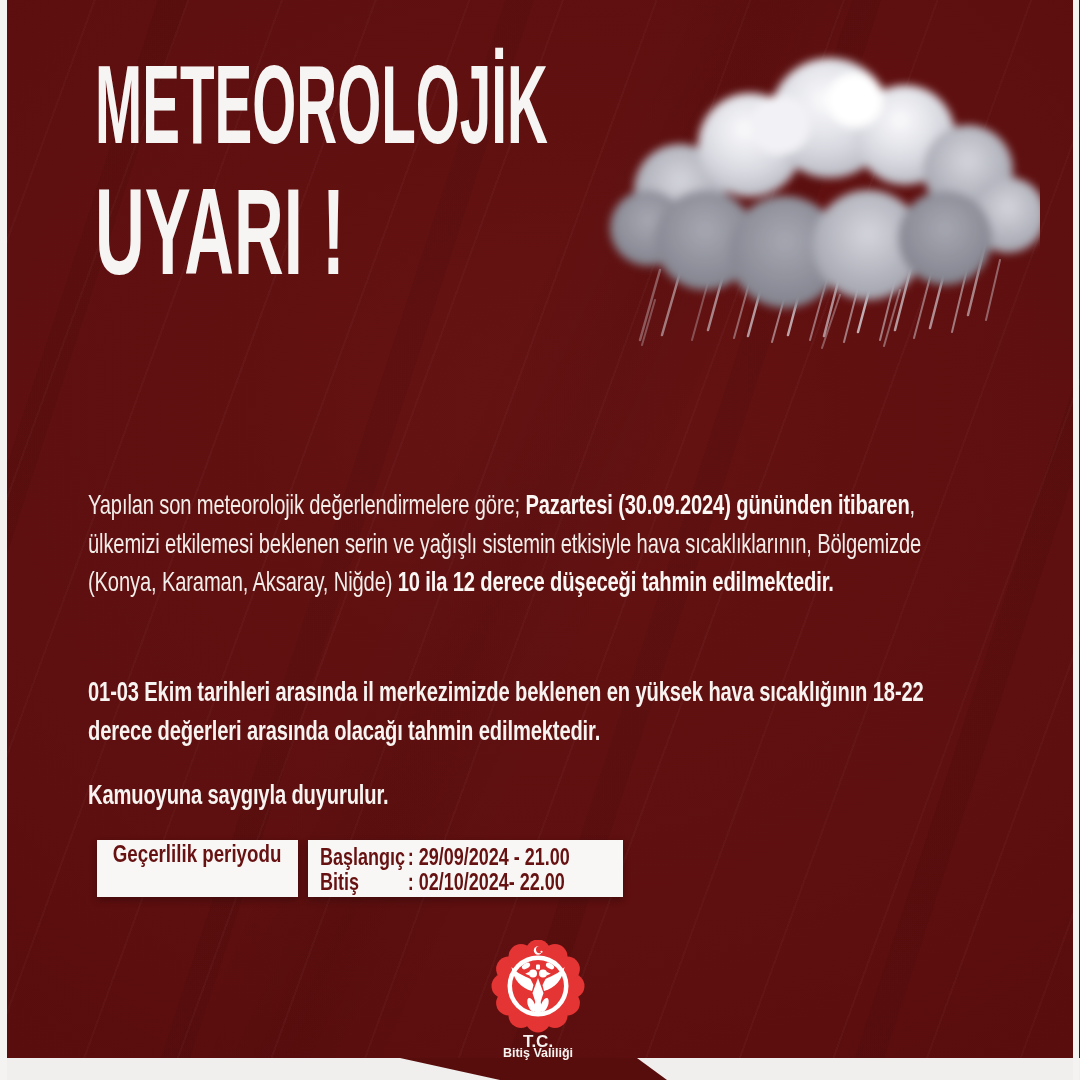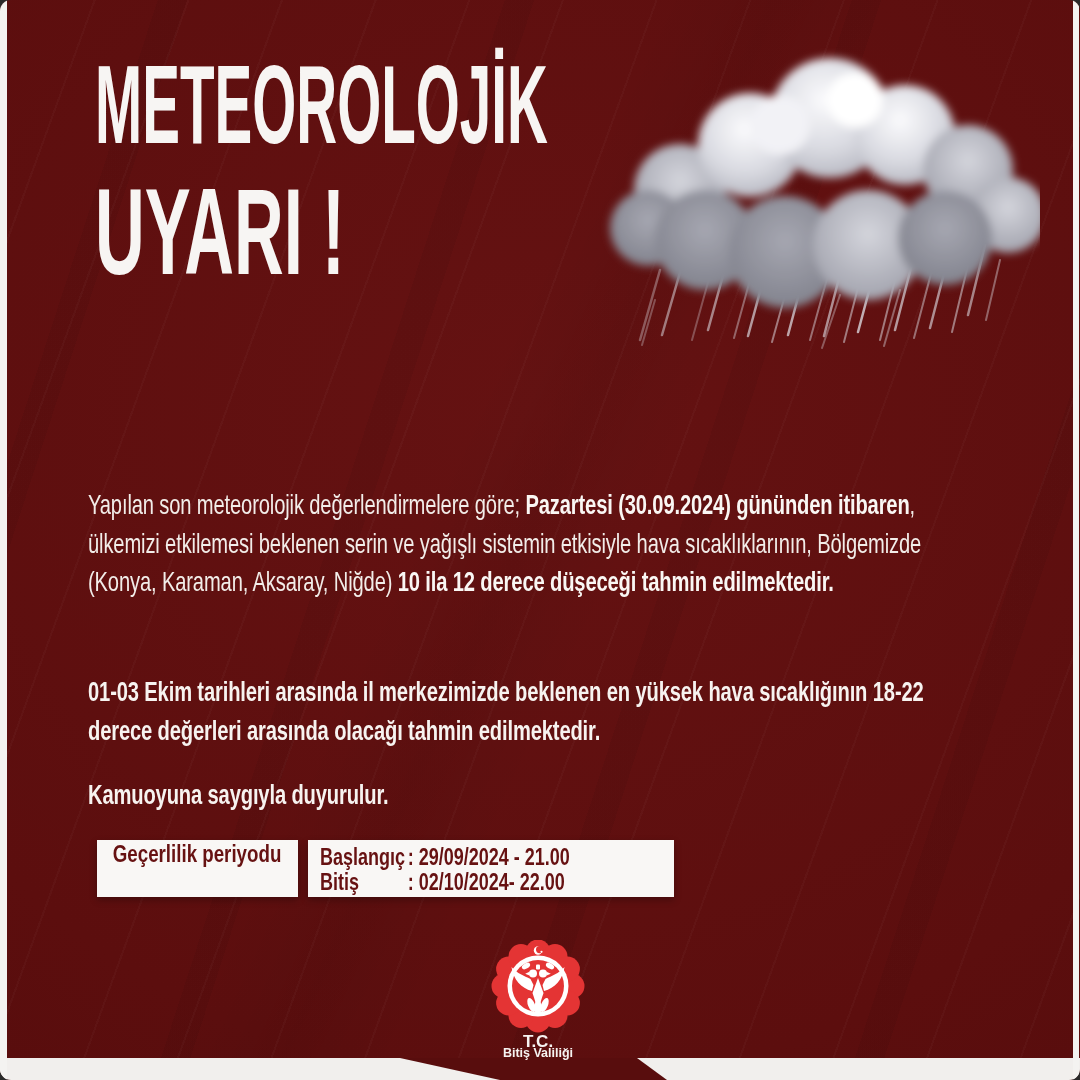--- a/index.html
+++ b/index.html
@@ -1,20 +1,19 @@
 <!DOCTYPE html>
 <html><head>
 <meta charset="utf-8">
 <style>
   html,body{margin:0;padding:0;background:#2a2a2a;}
   .poster{
     position:relative; width:1080px; height:1080px; overflow:hidden;
     font-family:"Liberation Sans", sans-serif;
     background:radial-gradient(130% 120% at 50% 38%, #651212 0%, #5c0e0e 52%, #4e0a0a 100%);
-    border-radius:11px;
   }
   .streaks{
     position:absolute; inset:0; pointer-events:none;
     background:
       repeating-linear-gradient(110deg, rgba(255,255,255,0.025) 0 2px, transparent 2px 88px),
       repeating-linear-gradient(108deg, transparent 0 150px, rgba(0,0,0,0.05) 150px 178px, transparent 178px 330px),
       linear-gradient(115deg, transparent 42%, rgba(0,0,0,0.05) 49%, transparent 56%);
   }
   .edge-strip{position:absolute; top:0; height:1080px; background:#f4f3f1;}
   .edge-strip.left{left:0; width:7px;}
@@ -37,21 +36,21 @@
   .para b, .para span.b{font-weight:bold; color:#faf7f4;}
   .para.p1{top:458px;}
   .para.p2{top:645px; font-weight:bold; color:#f7f3f0;}
   .para.p3{top:748px; font-weight:bold; color:#f7f3f0;}
 
   .validity-label-box{position:absolute; left:97px; top:840px; width:201px; height:57px;
         background:#f9f7f5; display:flex; align-items:flex-start; justify-content:center;
         box-shadow:0 3px 7px rgba(0,0,0,0.28);}
   .validity-label-box .vlabel{color:#671212; font-weight:bold; font-size:24px; white-space:nowrap;
         transform:scaleX(0.78); transform-origin:50% 50%;}
-  .validity-value-box{position:absolute; left:308px; top:840px; width:366px; height:57px;
+  .validity-value-box{position:absolute; left:308px; top:840px; width:315px; height:57px;
         background:#f9f7f5; box-shadow:0 3px 7px rgba(0,0,0,0.28); overflow:hidden;}
   .vgrid{display:grid; grid-template-columns:117px auto; column-gap:0;
         padding:4px 0 0 16px; width:420px;
         transform:scaleX(0.75); transform-origin:0 0;
         color:#671212; font-weight:bold; font-size:24px; line-height:25px; white-space:nowrap;}
 
   .cloud-wrap{position:absolute; left:600px; top:40px; width:440px; height:310px;}
 
   .bottom-band{position:absolute; left:0; top:1058px; width:1080px; height:22px; background:#f1efed;}
   .band-tab{position:absolute; left:400px; top:1058px; width:267px; height:22px; background:#580d0d;

